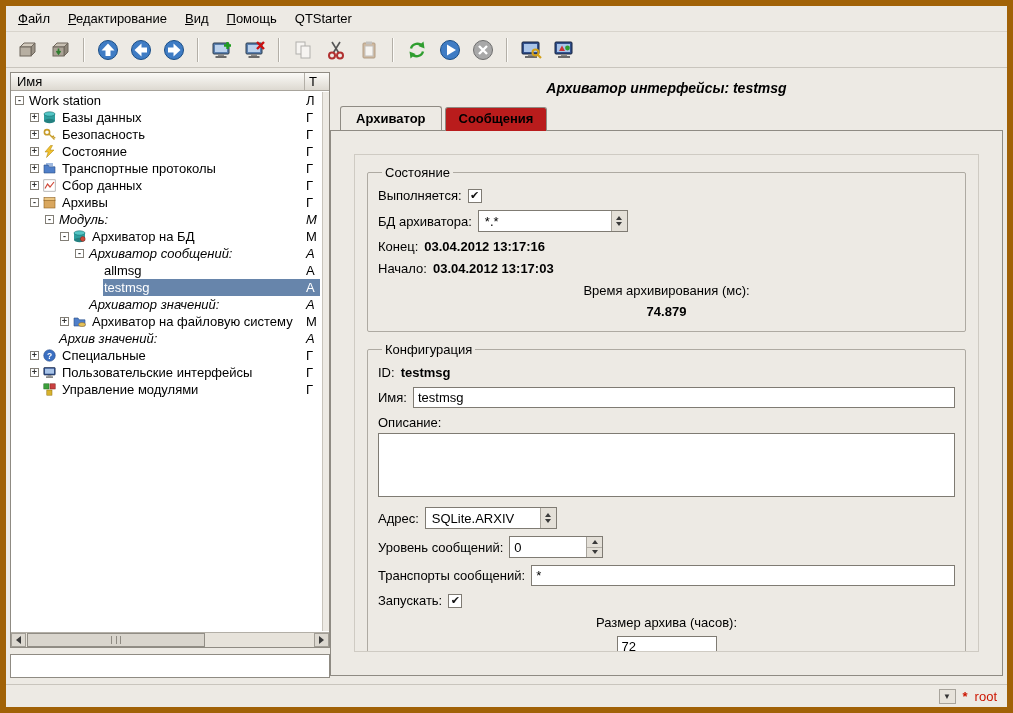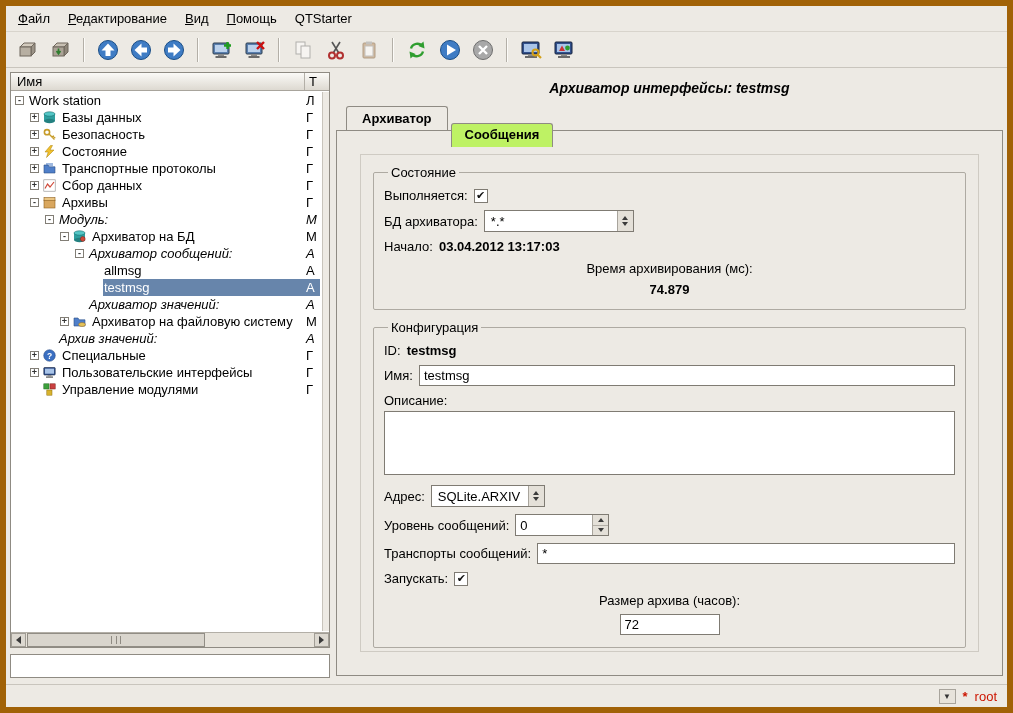--- a/index.html
+++ b/index.html
@@ -12,21 +12,21 @@
   .mi { padding:3px 8px; cursor:default; }
   .mi.accel::first-letter { text-decoration:underline; }
 
   
   .toolbar { height:36px; display:flex; align-items:center; padding:0 6px; gap:3px; border-bottom:1px solid #c9c5bd; }
   .tbtn { width:30px; height:30px; display:flex; align-items:center; justify-content:center; border:1px solid transparent; border-radius:2px; background:transparent; }
   .tbtn.dim svg { opacity:.5; }
   .tsep { width:2px; height:24px; border-left:1px solid #b3afa7; border-right:1px solid #fcfbf8; margin:0 5px; }
 
   
-  .main { flex:1; display:flex; padding:4px 4px 6px 4px; gap:6px; min-height:0; }
+  .main { flex:1; display:flex; padding:4px 4px 6px 4px; min-height:0; }
 
   
   .left-panel { width:320px; display:flex; flex-direction:column; gap:6px; min-height:0; }
   .tree-wrap { flex:1; border:1px solid #8f8b83; background:#fff; display:flex; flex-direction:column; min-height:0; position:relative; }
   .tree-header { height:18px; background:linear-gradient(#fbfaf7,#ddd9d1); border-bottom:1px solid #a8a49c; display:flex; align-items:center; flex:none; }
   .th-name { flex:1; padding:0 6px; border-right:1px solid #b3afa7; height:100%; display:flex; align-items:center; }
   .th-type { width:24px; padding:0 4px; height:100%; display:flex; align-items:center; }
   .tree-body { flex:1; overflow:hidden; padding-top:1px; position:relative; }
   .trow { height:17px; display:flex; align-items:center; padding-right:9px; white-space:nowrap; }
   .indent { flex:none; }
@@ -47,21 +47,21 @@
   .arrR { width:0; height:0; border-top:4px solid transparent; border-bottom:4px solid transparent; border-left:5px solid #3a3a3a; }
   .htrack { flex:1; position:relative; }
   .hthumb { position:absolute; left:1px; top:0; bottom:0; width:178px; background:#d9d5cd; border:1px solid #918d85; display:flex; align-items:center; justify-content:center; }
   .grip { width:10px; height:8px; border-left:1px solid #8f8b83; border-right:1px solid #8f8b83; background:linear-gradient(to right, transparent 4px, #8f8b83 4px, #8f8b83 5px, transparent 5px); }
   .filter { height:24px; border:1px solid #8f8b83; background:#fff; font:13px "Liberation Sans","DejaVu Sans",sans-serif; padding:0 5px; width:100%; flex:none; }
 
   
   .right-panel { flex:1; display:flex; flex-direction:column; min-width:0; }
   .page-title { text-align:center; font-weight:bold; font-style:italic; font-size:14px; margin:8px 0 10px; }
   .tabs { display:flex; margin-left:10px; position:relative; z-index:2;font-weight:bold; }
-  .tab { padding:3px 13px; background:#bef264; border:1px solid #8f8b83; border-bottom:none; border-radius:3px 3px 0 0; margin-right:3px; position:relative; top:17px; }
+  .tab { padding:3px 13px; background:#b91c1c; border:1px solid #8f8b83; border-bottom:none; border-radius:3px 3px 0 0; margin-right:3px; position:relative; top:1px; }
   .tab.active { background:#edeae4; padding:4px 15px; top:0; }
   .tab-frame { flex:1; border:1px solid #8f8b83; margin-bottom:2px; padding:23px; display:flex; min-height:0; }
   .inner { flex:1; border:1px solid #cfcbc3; padding:10px 12px; overflow:hidden; }
 
   fieldset { border:1px solid #aeaaa2; border-radius:2px; padding:8px 10px 10px; margin-bottom:10px; }
   legend { padding:0 3px; margin-left:4px; }
   .frow { display:flex; align-items:center; margin-bottom:7px; gap:6px; }
   .frow.last { margin-bottom:2px;flex-direction:column; }
   .lbl { white-space:nowrap; }
   .bv { font-weight:bold; white-space:nowrap; }
@@ -502,20 +502,24 @@
               <span class="lbl">БД архиватора:</span>
               <span class="combo" style="width:150px">
                 <span class="combo-text">*.*</span>
                 <span class="cmb-btn">
                     <span class="tri-up"></span>
                     <span class="tri-dn"></span>
                   </span>
               </span>
             </div>
             <div class="frow">
+              <span class="lbl">Конец:</span>
+              <span class="bv">03.04.2012 13:17:16</span>
+            </div>
+            <div class="frow">
               <span class="lbl">Начало:</span>
               <span class="bv">03.04.2012 13:17:03</span>
             </div>
             <div class="frow last">
               <span class="lbl">Время архивирования (мс):</span>
               <span class="bv">74.879</span>
             </div>
           </fieldset>
 
           <fieldset>
@@ -529,21 +533,21 @@
               <input class="txt grow" value="testmsg" style="">
             </div>
             <div class="frow" style="margin-bottom:3px">
               <span class="lbl">Описание:</span>
             </div>
             <div class="frow">
               <textarea class="txt" style=""></textarea>
             </div>
             <div class="frow" style="margin-top:10px">
               <span class="lbl">Адрес:</span>
-              <span class="combo" style="width:114px">
+              <span class="combo" style="width:132px">
                 <span class="combo-text">SQLite.ARXIV</span>
                 <span class="cmb-btn">
                     <span class="tri-up"></span>
                     <span class="tri-dn"></span>
                   </span>
               </span>
             </div>
             <div class="frow">
               <span class="lbl">Уровень сообщений:</span>
               <span class="spinbox" style="width:94px">

